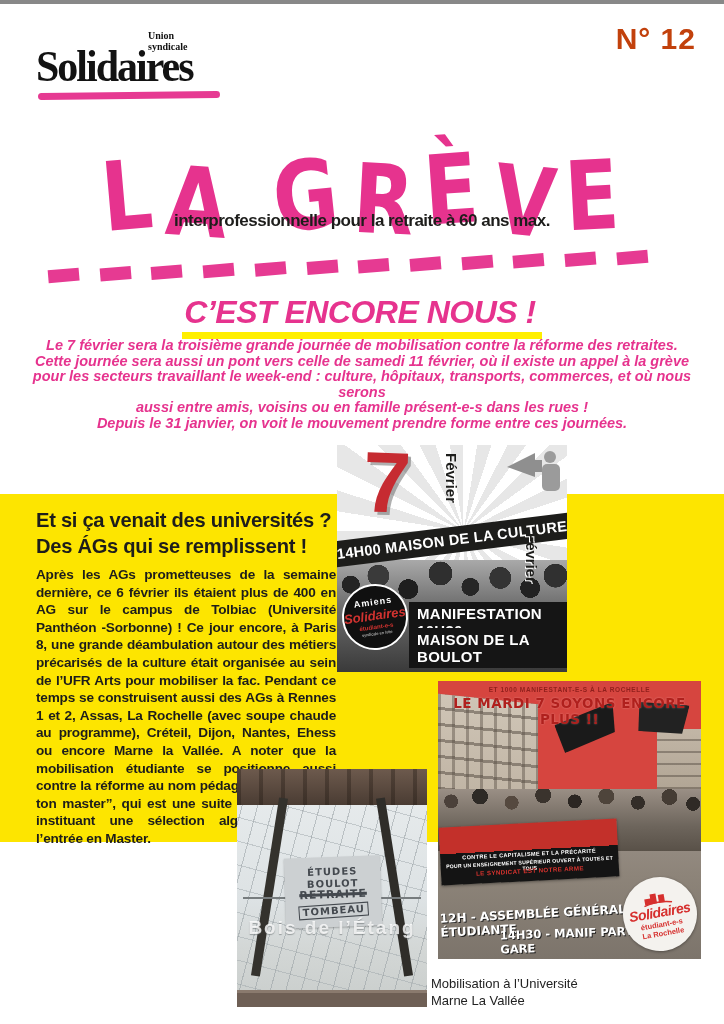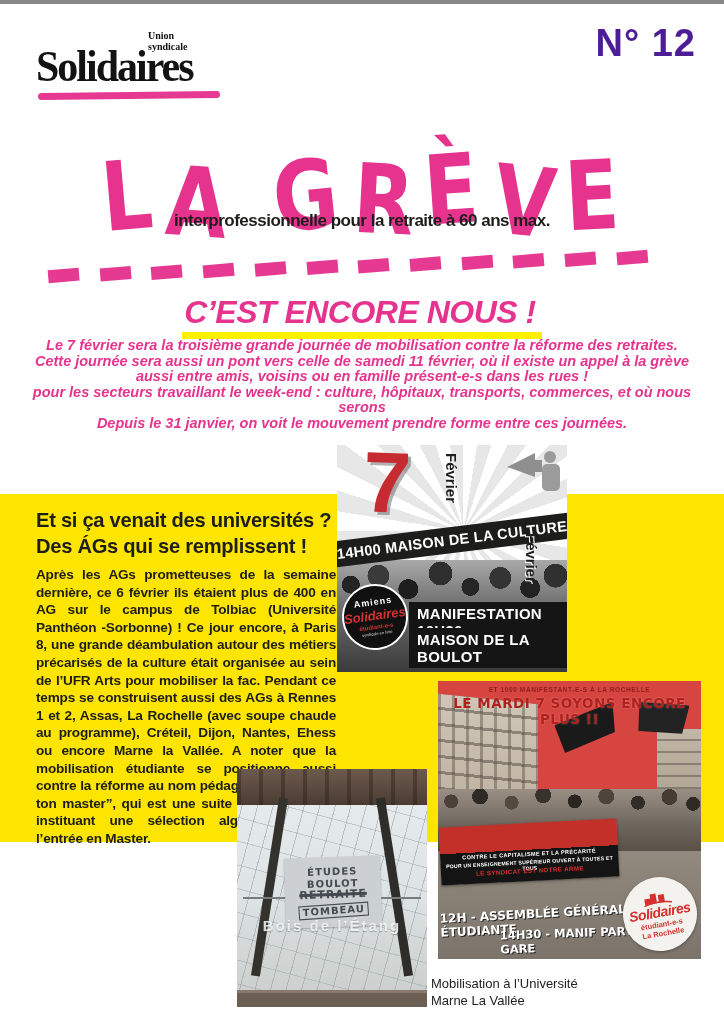--- a/index.html
+++ b/index.html
@@ -8,22 +8,22 @@
 
   
   .logo{position:absolute;left:36px;top:26px;width:200px;}
   .logo-small{position:absolute;left:112px;top:0;font-family:"Liberation Serif",serif;
               font-weight:bold;font-size:10px;line-height:11px;color:#111;}
   .logo-name{position:absolute;left:0;top:12px;font-family:"Liberation Serif",serif;
              font-weight:bold;font-size:42px;letter-spacing:-2px;color:#131313;
              transform:scaleY(1.05);}
   .logo-underline{position:absolute;left:2px;top:62px;width:182px;height:7px;
                   background:#e63a92;border-radius:4px;transform:rotate(-.6deg);}
-  .issue{position:absolute;right:28px;top:18px;font-size:38px;font-weight:bold;
-         color:#4c1d95;letter-spacing:1px;}
+  .issue{position:absolute;right:28px;top:18px;font-size:30px;font-weight:bold;
+         color:#c2410c;letter-spacing:1px;}
 
   
   .main-title{position:absolute;left:0;right:0;top:80px;text-align:center;
               font-family:"DejaVu Sans",sans-serif;font-weight:bold;font-size:96px;
               color:#e6338e;line-height:1;white-space:nowrap;}
   .main-title .tl{display:inline-block;transform-origin:50% 70%;}
   .main-title .tl:nth-child(1){transform:rotate(-5deg) scaleX(.82);}
   .main-title .tl:nth-child(2){transform:rotate(4deg) translateY(7px) scaleX(.82);}
   .main-title .tl:nth-child(3){width:34px;}
   .main-title .tl:nth-child(4){transform:rotate(-6deg) scaleX(.82);}
@@ -173,21 +173,21 @@
   .uv-sign{position:absolute;left:48px;top:88px;width:96px;height:70px;background:#ccd0d2;
            transform:rotate(-2deg);box-shadow:0 1px 2px rgba(0,0,0,.25);
            display:flex;flex-direction:column;align-items:center;justify-content:center;
            font-family:"DejaVu Sans",sans-serif;color:#44494f;font-weight:bold;line-height:1.15;}
   .uv-sign .s1{font-size:10px;letter-spacing:1px;}
   .uv-sign .s2{font-size:10px;letter-spacing:1px;}
   .uv-sign .s3{font-size:11px;letter-spacing:1px;text-decoration:line-through;
                text-decoration-thickness:3px;}
   .uv-sign .s4{font-size:10px;letter-spacing:1px;border:1.5px solid #44494f;padding:0 3px;
                margin-top:2px;transform:rotate(-2deg);}
-  .uv-glass{position:absolute;left:0;right:0;top:148px;text-align:center;font-size:15px;
+  .uv-glass{position:absolute;left:0;right:0;top:148px;text-align:center;font-size:19px;
             font-weight:bold;color:rgba(255,255,255,.8);letter-spacing:2px;
             text-shadow:0 1px 1px rgba(90,95,97,.5);}
   .uv-floor{position:absolute;left:0;right:0;bottom:0;height:14px;background:#6e5f55;
             border-top:3px solid #8a7a6e;}
 
   .caption{position:absolute;left:431px;top:971px;font-size:13px;color:#222;line-height:17px;}
 </style>
 </head>
 <body>
 
@@ -220,22 +220,22 @@
       <span class="dash"></span>
       <span class="dash"></span>
   </div>
 
   <div class="encore">
     <span>C’EST ENCORE NOUS !</span>
   </div>
   <div class="intro">
     <div>Le 7 février sera la troisième grande journée de mobilisation contre la réforme des retraites.</div>
     <div>Cette journée sera aussi un pont vers celle de samedi 11 février, où il existe un appel à la grève</div>
+    <div>pour les secteurs travaillant le week-end : culture, hôpitaux, transports, commerces, et où nous serons</div>
     <div>aussi entre amis, voisins ou en famille présent-e-s dans les rues !</div>
-    <div>pour les secteurs travaillant le week-end : culture, hôpitaux, transports, commerces, et où nous serons</div>
     <div>Depuis le 31 janvier, on voit le mouvement prendre forme entre ces journées.</div>
   </div>
 
   <div class="yellow-band"></div>
 
   <div class="uni-heading">
     <div>Et si ça venait des universités ?</div>
     <div>Des ÁGs qui se remplissent !</div>
   </div>
   <div class="uni-body">Après les AGs prometteuses de la semaine dernière, ce 6 février ils étaient plus de 400 en AG sur le campus de Tolbiac (Université Panthéon -Sorbonne) ! Ce jour encore, à Paris 8, une grande déambulation autour des métiers précarisés de la culture était organisée au sein de l’UFR Arts pour mobiliser la fac. Pendant ce temps se construisent aussi des AGs à Rennes 1 et 2, Assas, La Rochelle (avec soupe chaude au programme), Créteil, Dijon, Nantes, Ehess ou encore Marne la Vallée. A noter que la mobilisation étudiante se positionne aussi contre la réforme au nom pédagogique “Trouve ton master”, qui est une suite de Parcoursup, instituant une sélection algorithmique de l’entrée en Master.</div>

